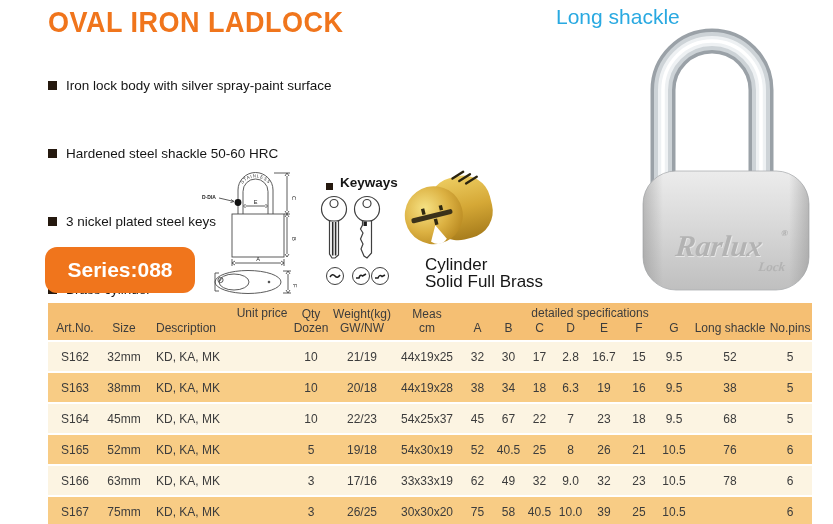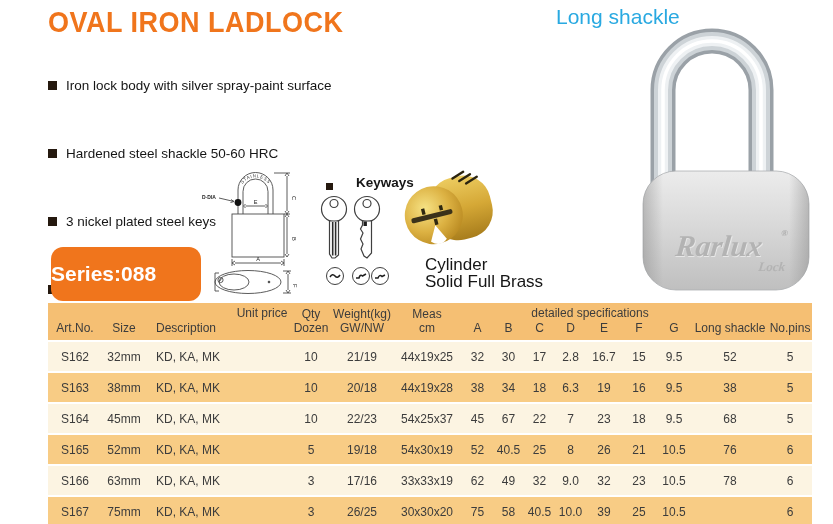--- a/index.html
+++ b/index.html
@@ -12,32 +12,32 @@
          transform-origin:top left;white-space:nowrap;}
   .features{position:absolute;left:48px;top:38px;list-style:none;margin:0;padding:0;}
   .features li{display:flex;align-items:flex-start;height:28px;font-size:13.5px;color:#161616;margin-top:40px;}
   .sq{width:9px;height:9px;background:#25190f;display:inline-block;margin:3px 9px 0 0;flex:none;}
 
   .long-shackle{position:absolute;left:556px;top:5px;font-size:21px;color:var(--accent-blue);}
 
   
   .tech-drawing{position:absolute;left:198px;top:156px;}
   .keyways-block{position:absolute;left:326px;top:175px;}
-  .keyways-head{display:flex;align-items:flex-end;font-size:13.5px;font-weight:bold;color:#161616;gap:16px;}
+  .keyways-head{display:flex;align-items:flex-end;font-size:13.5px;font-weight:bold;color:#161616;}
   .keyways-head .sq{width:7px;height:7px;margin:0 7px 0 0;}
   .keys-svg{margin-top:2px;margin-left:-6px;}
   .cylinder-block{position:absolute;left:403px;top:164px;}
   .cyl-caption{position:absolute;left:425px;top:256px;font-size:17px;font-weight:normal;
                color:#161616;line-height:17px;}
   .padlock-photo{position:absolute;left:626px;top:18px;}
 
   
-  .series-badge{position:absolute;left:51px;top:247px;width:150px;height:54px;
+  .series-badge{position:absolute;left:45px;top:247px;width:150px;height:46px;
     background:var(--accent-orange);border-radius:12px;display:flex;align-items:center;
-    justify-content:flex-start;color:#fff;font-size:21px;font-weight:bold;}
+    justify-content:center;color:#fff;font-size:21px;font-weight:bold;}
 
   
   .spec-table{position:absolute;left:48px;top:303px;width:764px;border-collapse:collapse;
     table-layout:fixed;font-size:12px;color:var(--table-text);}
   .spec-table th{font-weight:normal;background:var(--table-header-bg);padding:0;line-height:14px;margin-top:8px;}
   .spec-table thead tr:first-child{height:17px;}
   .spec-table thead tr:last-child{height:21px;}
   .spec-table th{vertical-align:bottom;padding-bottom:5px;}
   .spec-table th.t-unit div{margin-bottom:15px;}
   .spec-table td{height:27px;text-align:center;border-top:2px solid #fff;}

